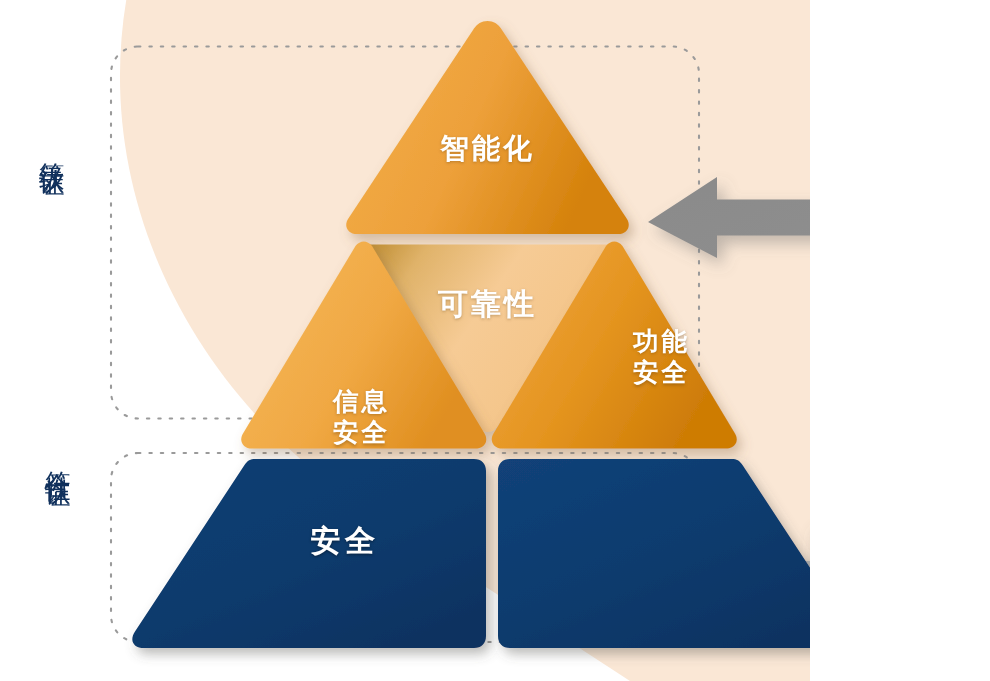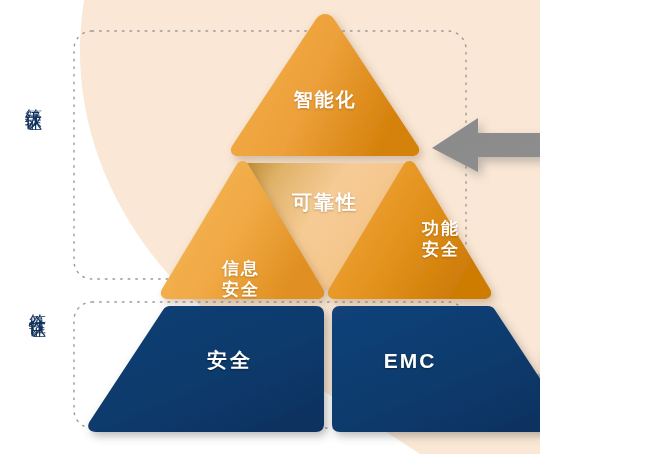--- a/index.html
+++ b/index.html
@@ -254,15 +254,14 @@
   <div class="shape-text" id="txt-middle">可靠性</div>
 
   <div class="shape-text" id="txt-left">信息
 安全</div>
 
   <div class="shape-text" id="txt-right">功能
 安全</div>
 
   <div class="shape-text" id="txt-bl">安全</div>
 
-  <div class="shape-text" id="txt-br">EMC</div>
 
 </div>
 
 </body></html>

